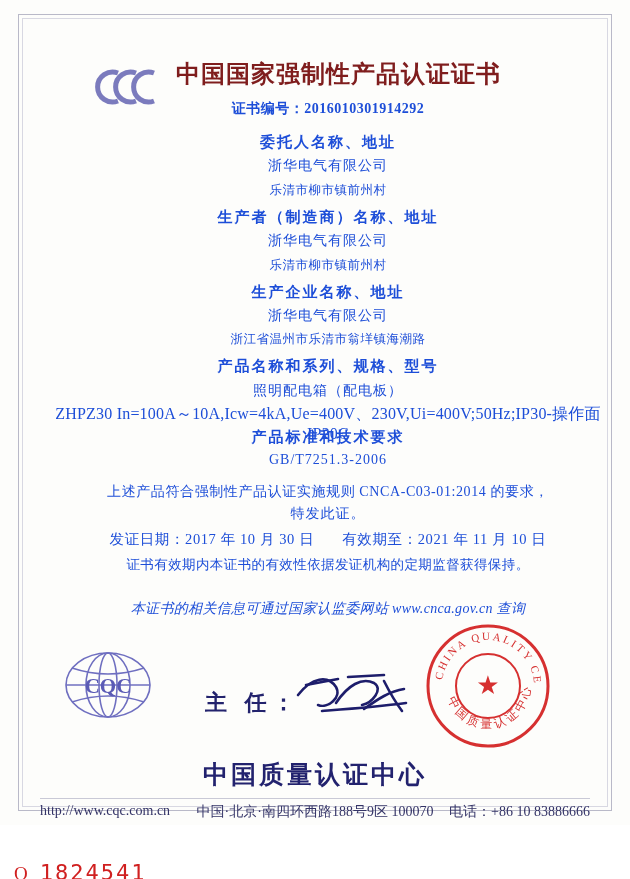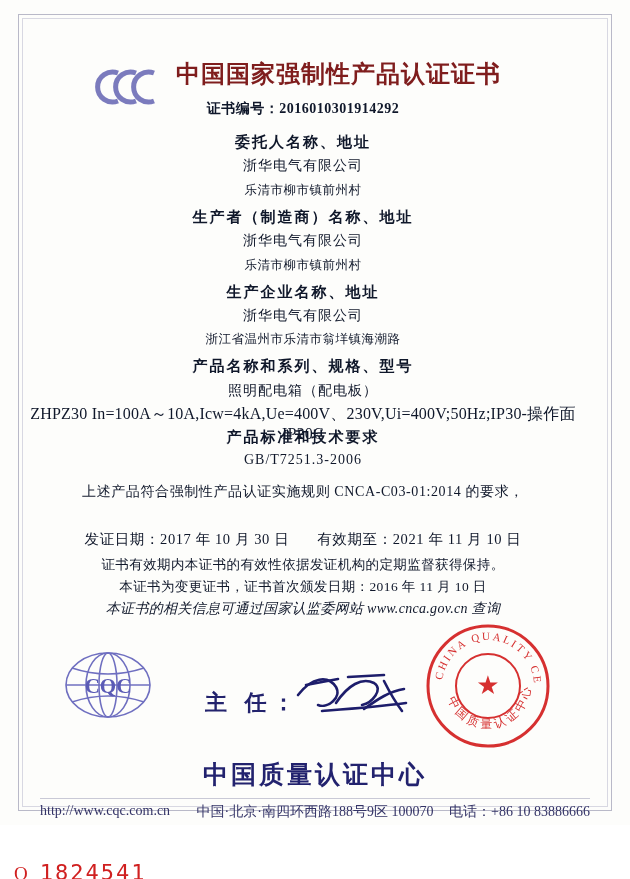--- a/index.html
+++ b/index.html
@@ -62,24 +62,24 @@
     font-weight: bold;
     letter-spacing: 1px;
     color: #7f1d1d;
     font-family: "Liberation Serif", "DejaVu Serif", serif;
     white-space: nowrap;
   }
 
   
   .centerline {
     position: absolute;
-    left: 28px;
+    left: 53px;
     width: 550px;
     text-align: center;
-    color: #0f172a;
+    color: #1d4ed8;
   }
   .cert-no {
     top: 100px;
     font-size: 14px;
     font-weight: bold;
     letter-spacing: 0.5px;
   }
   .lbl {
     font-size: 15px;
     font-weight: bold;
@@ -250,27 +250,27 @@
   <div class="centerline val-small" id="r9">浙江省温州市乐清市翁垟镇海潮路</div>
 
   <div class="centerline lbl" id="r10">产品名称和系列、规格、型号</div>
   <div class="centerline val" id="r11">照明配电箱（配电板）</div>
   <div class="centerline val-mono" id="r12">ZHPZ30 In=100A～10A,Icw=4kA,Ue=400V、230V,Ui=400V;50Hz;IP30-操作面 IP20C</div>
 
   <div class="centerline lbl" id="r13">产品标准和技术要求</div>
   <div class="centerline val" id="r14">GB/T7251.3-2006</div>
 
   <div class="centerline statement1">上述产品符合强制性产品认证实施规则 CNCA-C03-01:2014 的要求，</div>
+  <div class="centerline statement2">特发此证。</div>
 
   <div class="centerline dateline">
     <span>发证日期：</span><span>2017 年 10 月 30 日</span><span class="gap"></span><span>有效期至：</span><span>2021 年 11 月 10 日</span>
   </div>
 
   <div class="centerline note1">证书有效期内本证书的有效性依据发证机构的定期监督获得保持。</div>
-  <div class="centerline note2">本证书为变更证书，证书首次颁发日期：2016 年 11 月 10 日</div>
   <div class="centerline note3">本证书的相关信息可通过国家认监委网站 www.cnca.gov.cn 查询</div>
 
   <div class="cqc-logo">
     <svg width="92" height="70" viewBox="0 0 92 70">
       <g stroke="#6f6fc0" fill="none" stroke-width="1.6">
         <ellipse cx="46" cy="35" rx="42" ry="32"></ellipse>
         <ellipse cx="46" cy="35" rx="22" ry="32"></ellipse>
         <ellipse cx="46" cy="35" rx="9" ry="32"></ellipse>
         <line x1="4" y1="35" x2="88" y2="35"></line>
         <path d="M10 18 Q46 30 82 18"></path>

